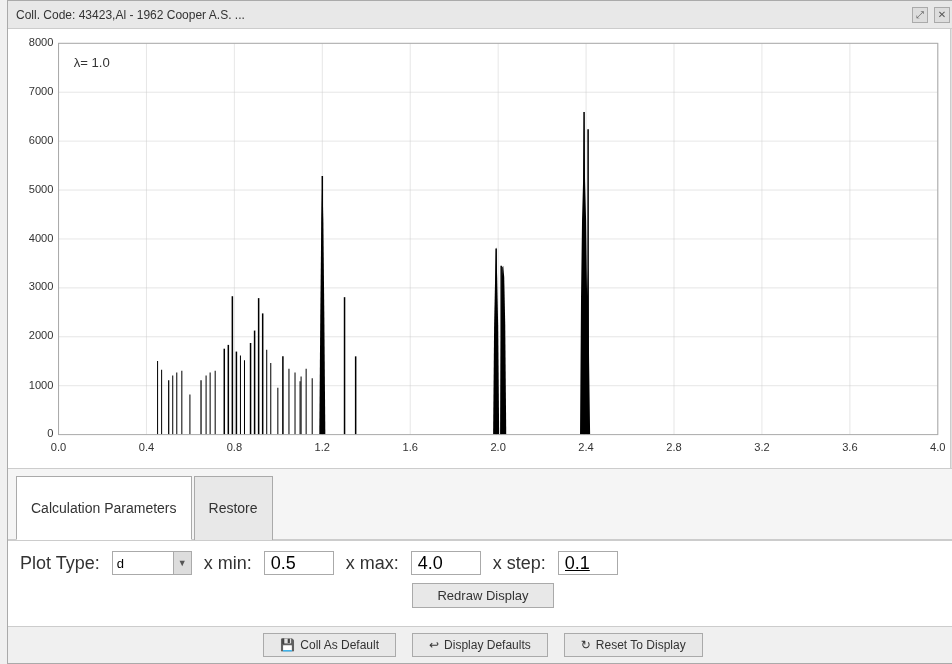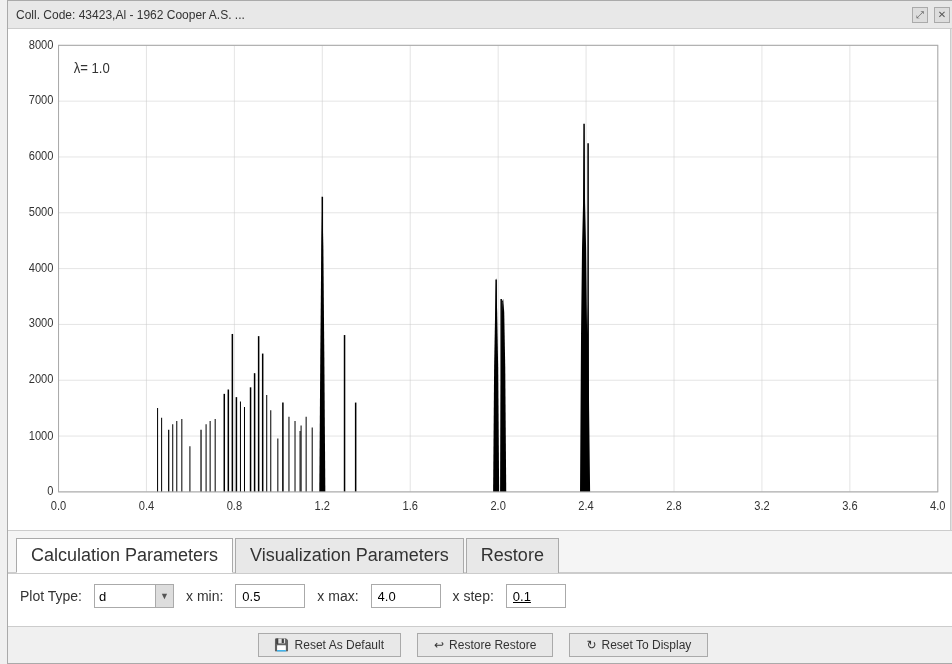--- a/index.html
+++ b/index.html
@@ -63,25 +63,25 @@
     .tabs-section {
       background: #f5f5f5;
       border-top: 1px solid #ccc;
       border-bottom: 1px solid #ccc;
       padding: 6px 8px 0 8px;
       display: flex;
       gap: 2px;
       flex-shrink: 0;
     }
     .tab {
-      padding: 6px 14px;
+      padding: 23px 14px;
       border: 1px solid #aaa;
       background: #e8e8e8;
       cursor: pointer;
-      font-size: 18px;
+      font-size: 14px;
       color: #333;
       border-bottom: none;
       position: relative;
       top: 1px;
     }
     .tab.active {
       background: #fff;
       border-bottom: 1px solid #fff;
       z-index: 1;
     }
@@ -91,27 +91,27 @@
       padding: 10px 12px;
       flex-shrink: 0;
     }
     .params-row {
       display: flex;
       align-items: center;
       gap: 12px;
       margin-bottom: 8px;
     }
     .param-label {
-      font-size: 14px;
+      font-size: 18px;
       color: #333;
     }
     .param-input {
       border: 1px solid #aaa;
       padding: 3px 6px;
-      font-size: 13px;
+      font-size: 18px;
       background: #fff;
       height: 24px;
     }
     .param-select-wrapper {
       display: flex;
       align-items: center;
       border: 1px solid #aaa;
       background: #fff;
       height: 24px;
     }
@@ -307,23 +307,20 @@
       <rect x="50" y="15" width="870" height="410" fill="none" stroke="#aaa" stroke-width="1"></rect>
     </svg>
     <div class="right-scrollbar"></div>
   </div>
 
   <div class="tabs-section">
     <div class="tab active">
       <span>Calculation Parameters</span>
     </div>
     <div class="tab">
-      <span>Visualization Parameters</span>
-    </div>
-    <div class="tab">
       <span>Restore</span>
     </div>
   </div>
 
   <div class="params-section">
     <div class="params-row">
 
       <span class="param-label">Plot Type:</span>
       <div class="param-select-wrapper">
         <select class="param-select">
@@ -335,29 +332,32 @@
       <span class="param-label">x min:</span>
       <input class="param-input input-xmin" type="text" value="0.5" style="">
 
       <span class="param-label">x max:</span>
       <input class="param-input input-xmax" type="text" value="4.0" style="">
 
       <span class="param-label">x step:</span>
       <input class="param-input input-xstep" type="text" value="0.1" style="">
     </div>
 
+    <div style="text-align:center;">
+      <button class="redraw-btn">Redraw Display</button>
+    </div>
   </div>
 
   <div class="bottom-bar">
     <button class="bottom-btn">
       <span>💾</span>
-      <span>Reset As Default</span>
+      <span>Coll As Default</span>
     </button>
     <button class="bottom-btn">
       <span>↩</span>
-      <span>Restore Restore</span>
+      <span>Display Defaults</span>
     </button>
     <button class="bottom-btn">
       <span>↻</span>
       <span>Reset To Display</span>
     </button>
   </div>
 </div>
 
 </body></html>

